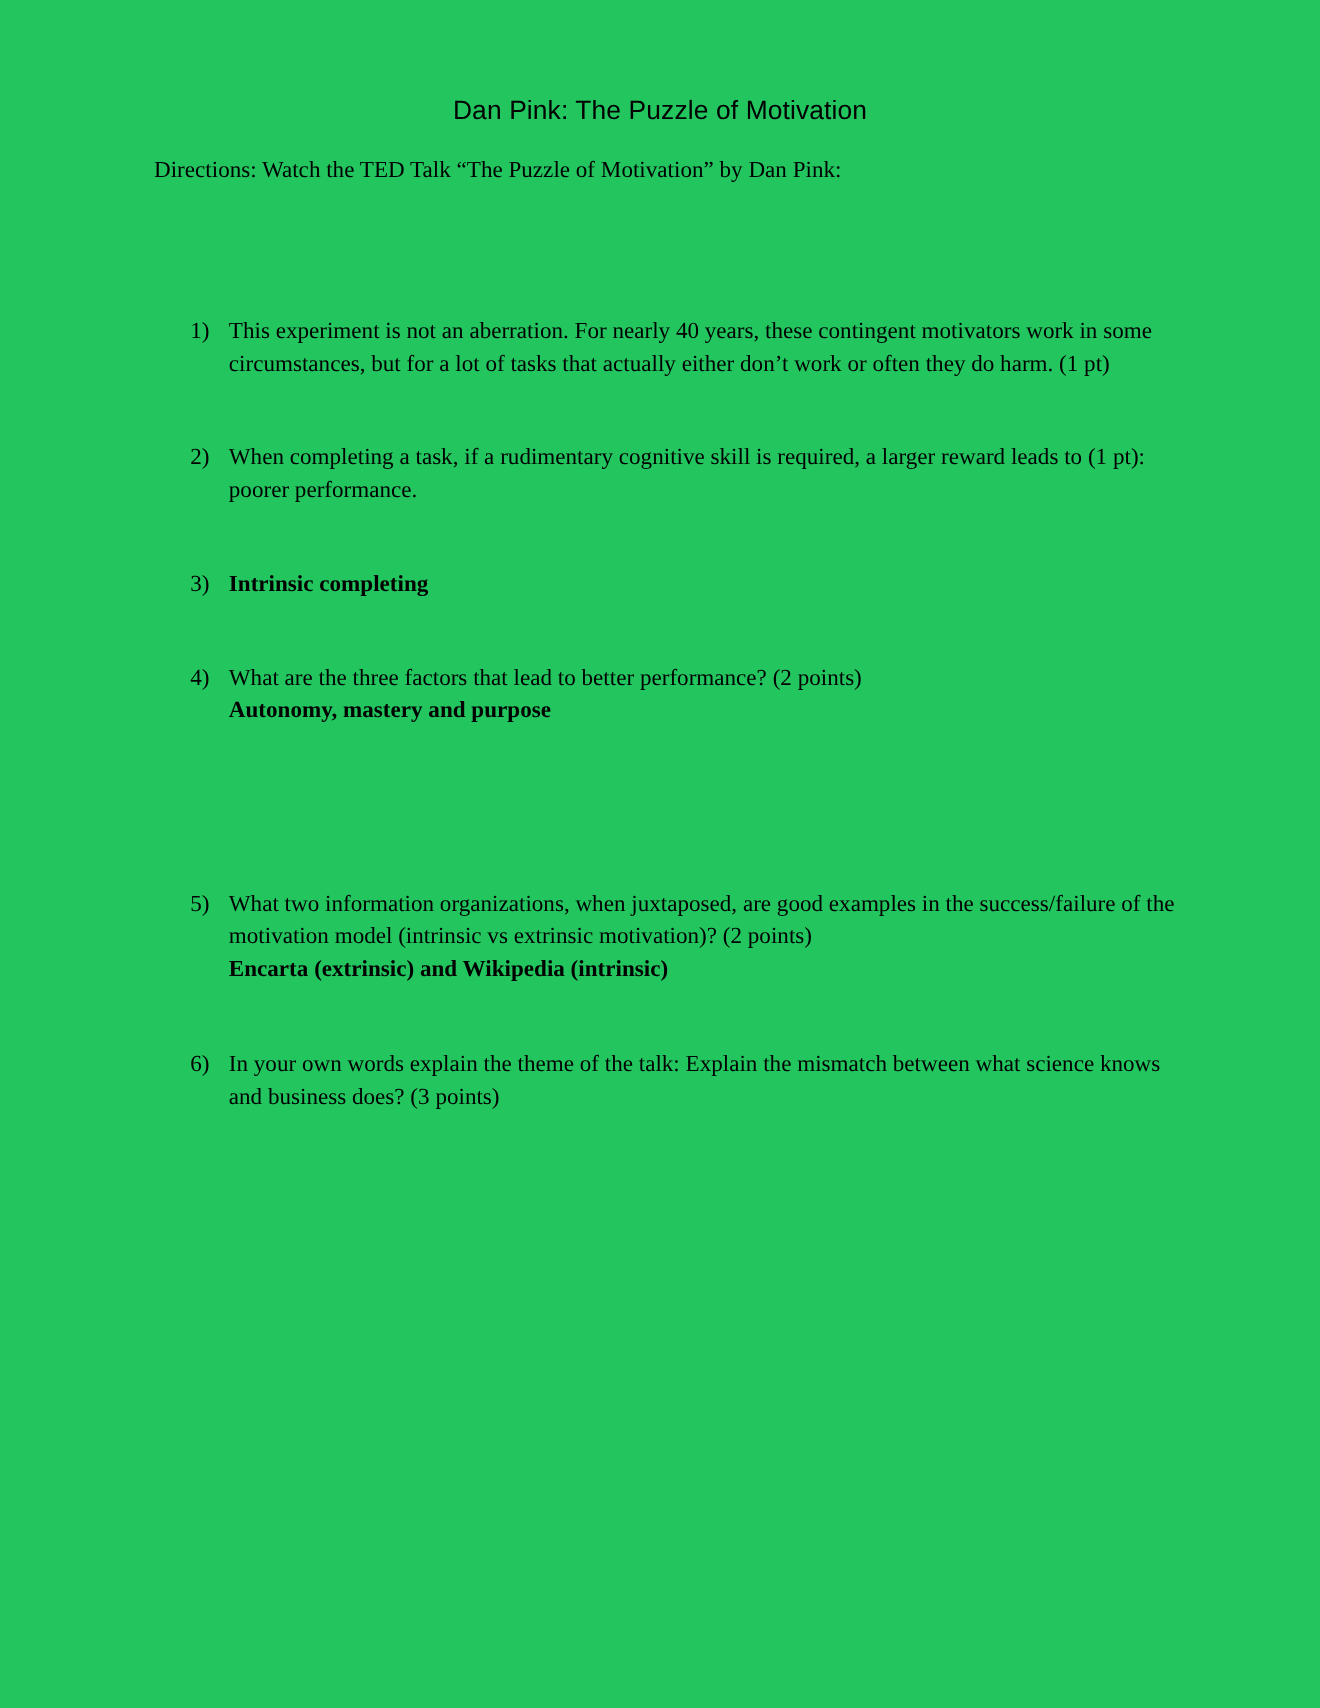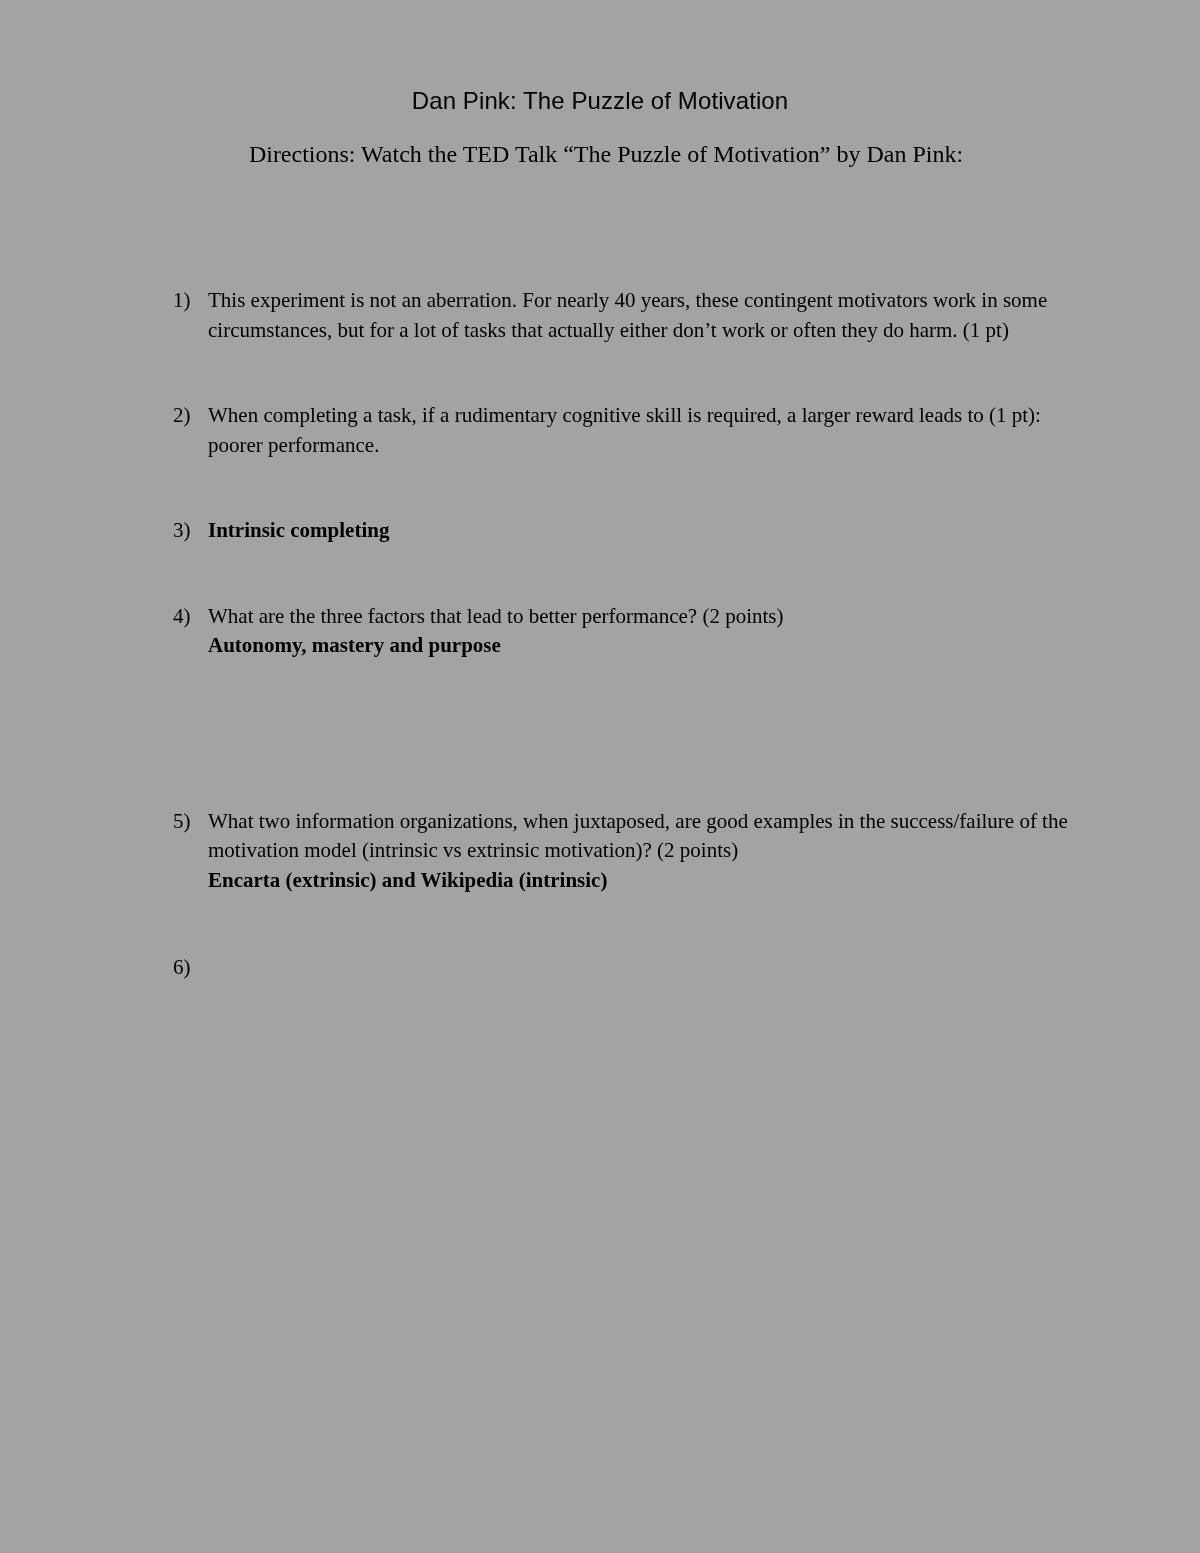--- a/index.html
+++ b/index.html
@@ -14,21 +14,21 @@
     position: relative;
     overflow: hidden;
     font-family: "Liberation Serif", "DejaVu Serif", serif;
     color: #000000;
     -webkit-font-smoothing: none;
   }
 
   .page {
     position: absolute;
     inset: 0;
-    background: #a3a3a3;
+    background: #22c55e;
   }
 
   
   .doc-title {
     position: absolute;
     left: 0;
     top: 70px;
     width: 1200px;
     text-align: center;
     font-family: "Liberation Sans", "DejaVu Sans", sans-serif;
@@ -41,24 +41,23 @@
 
   
   .body-block {
     position: absolute;
     left: 140px;
     top: 140px;
     width: 932px;
   }
 
   .para {
-    font-size: 24px;
+    font-size: 21px;
     line-height: 29px;
     margin: 0;
-    text-align: center;
   }
 
   .para.directions {
     margin-bottom: 0;
   }
 
   .para.complete {
     margin-top: 25px;
   }
 
@@ -149,16 +148,17 @@
     </div>
 
     <div class="qitem gap-5">
       <span class="qnum">5)</span>
       <span class="qtext">What two information organizations, when juxtaposed, are good examples in the success/failure of the motivation model (intrinsic vs extrinsic motivation)? (2 points)</span>
       <span class="answer">Encarta (extrinsic) and Wikipedia (intrinsic)</span>
     </div>
 
     <div class="qitem gap-6">
       <span class="qnum">6)</span>
+      <span class="qtext">In your own words explain the theme of the talk: Explain the mismatch between what science knows and business does? (3 points)</span>
     </div>
 
   </div>
 </div>
 
 </body></html>

